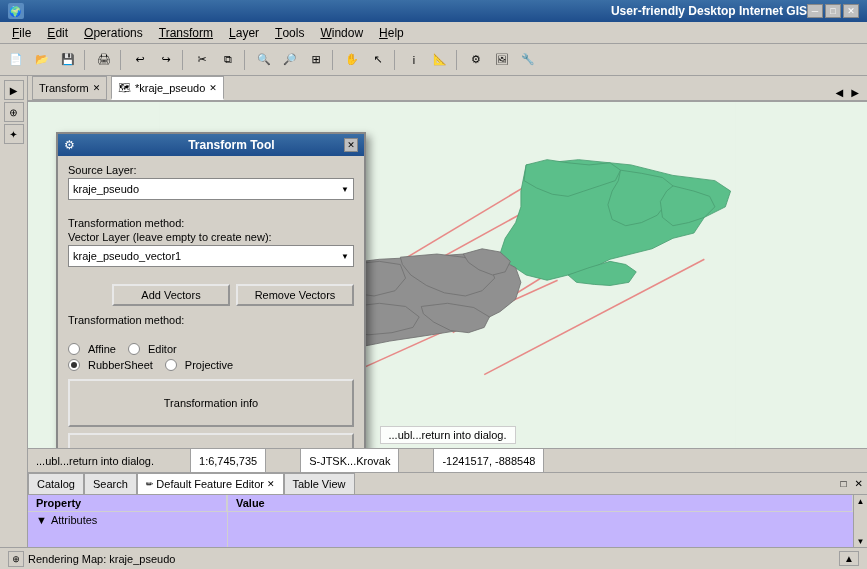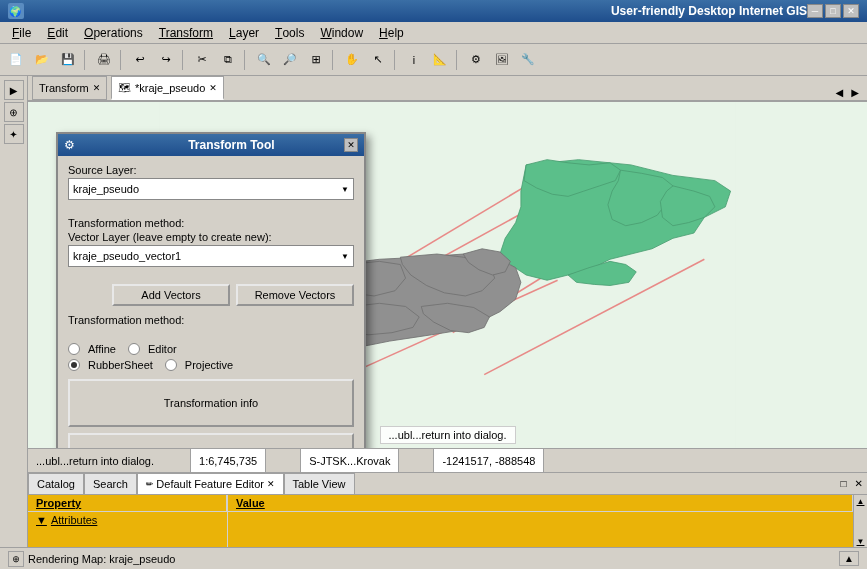--- a/index.html
+++ b/index.html
@@ -154,22 +154,21 @@
       display: flex;
       align-items: center;
       gap: 3px;
     }
     .bottom-tab.active {
       background: white;
     }
     .bottom-content {
       display: flex;
       height: calc(75px - 22px);
-      background: #eab308;
-      text-decoration: underline;
+      background: #c4b5fd;
     }
     .bottom-col-header {
       padding: 2px 8px;
       font-size: 11px;
       font-weight: bold;
       border-right: 1px solid #d0d0d0;
       border-bottom: 1px solid #d0d0d0;
     }
     .dialog {
       position: absolute;

